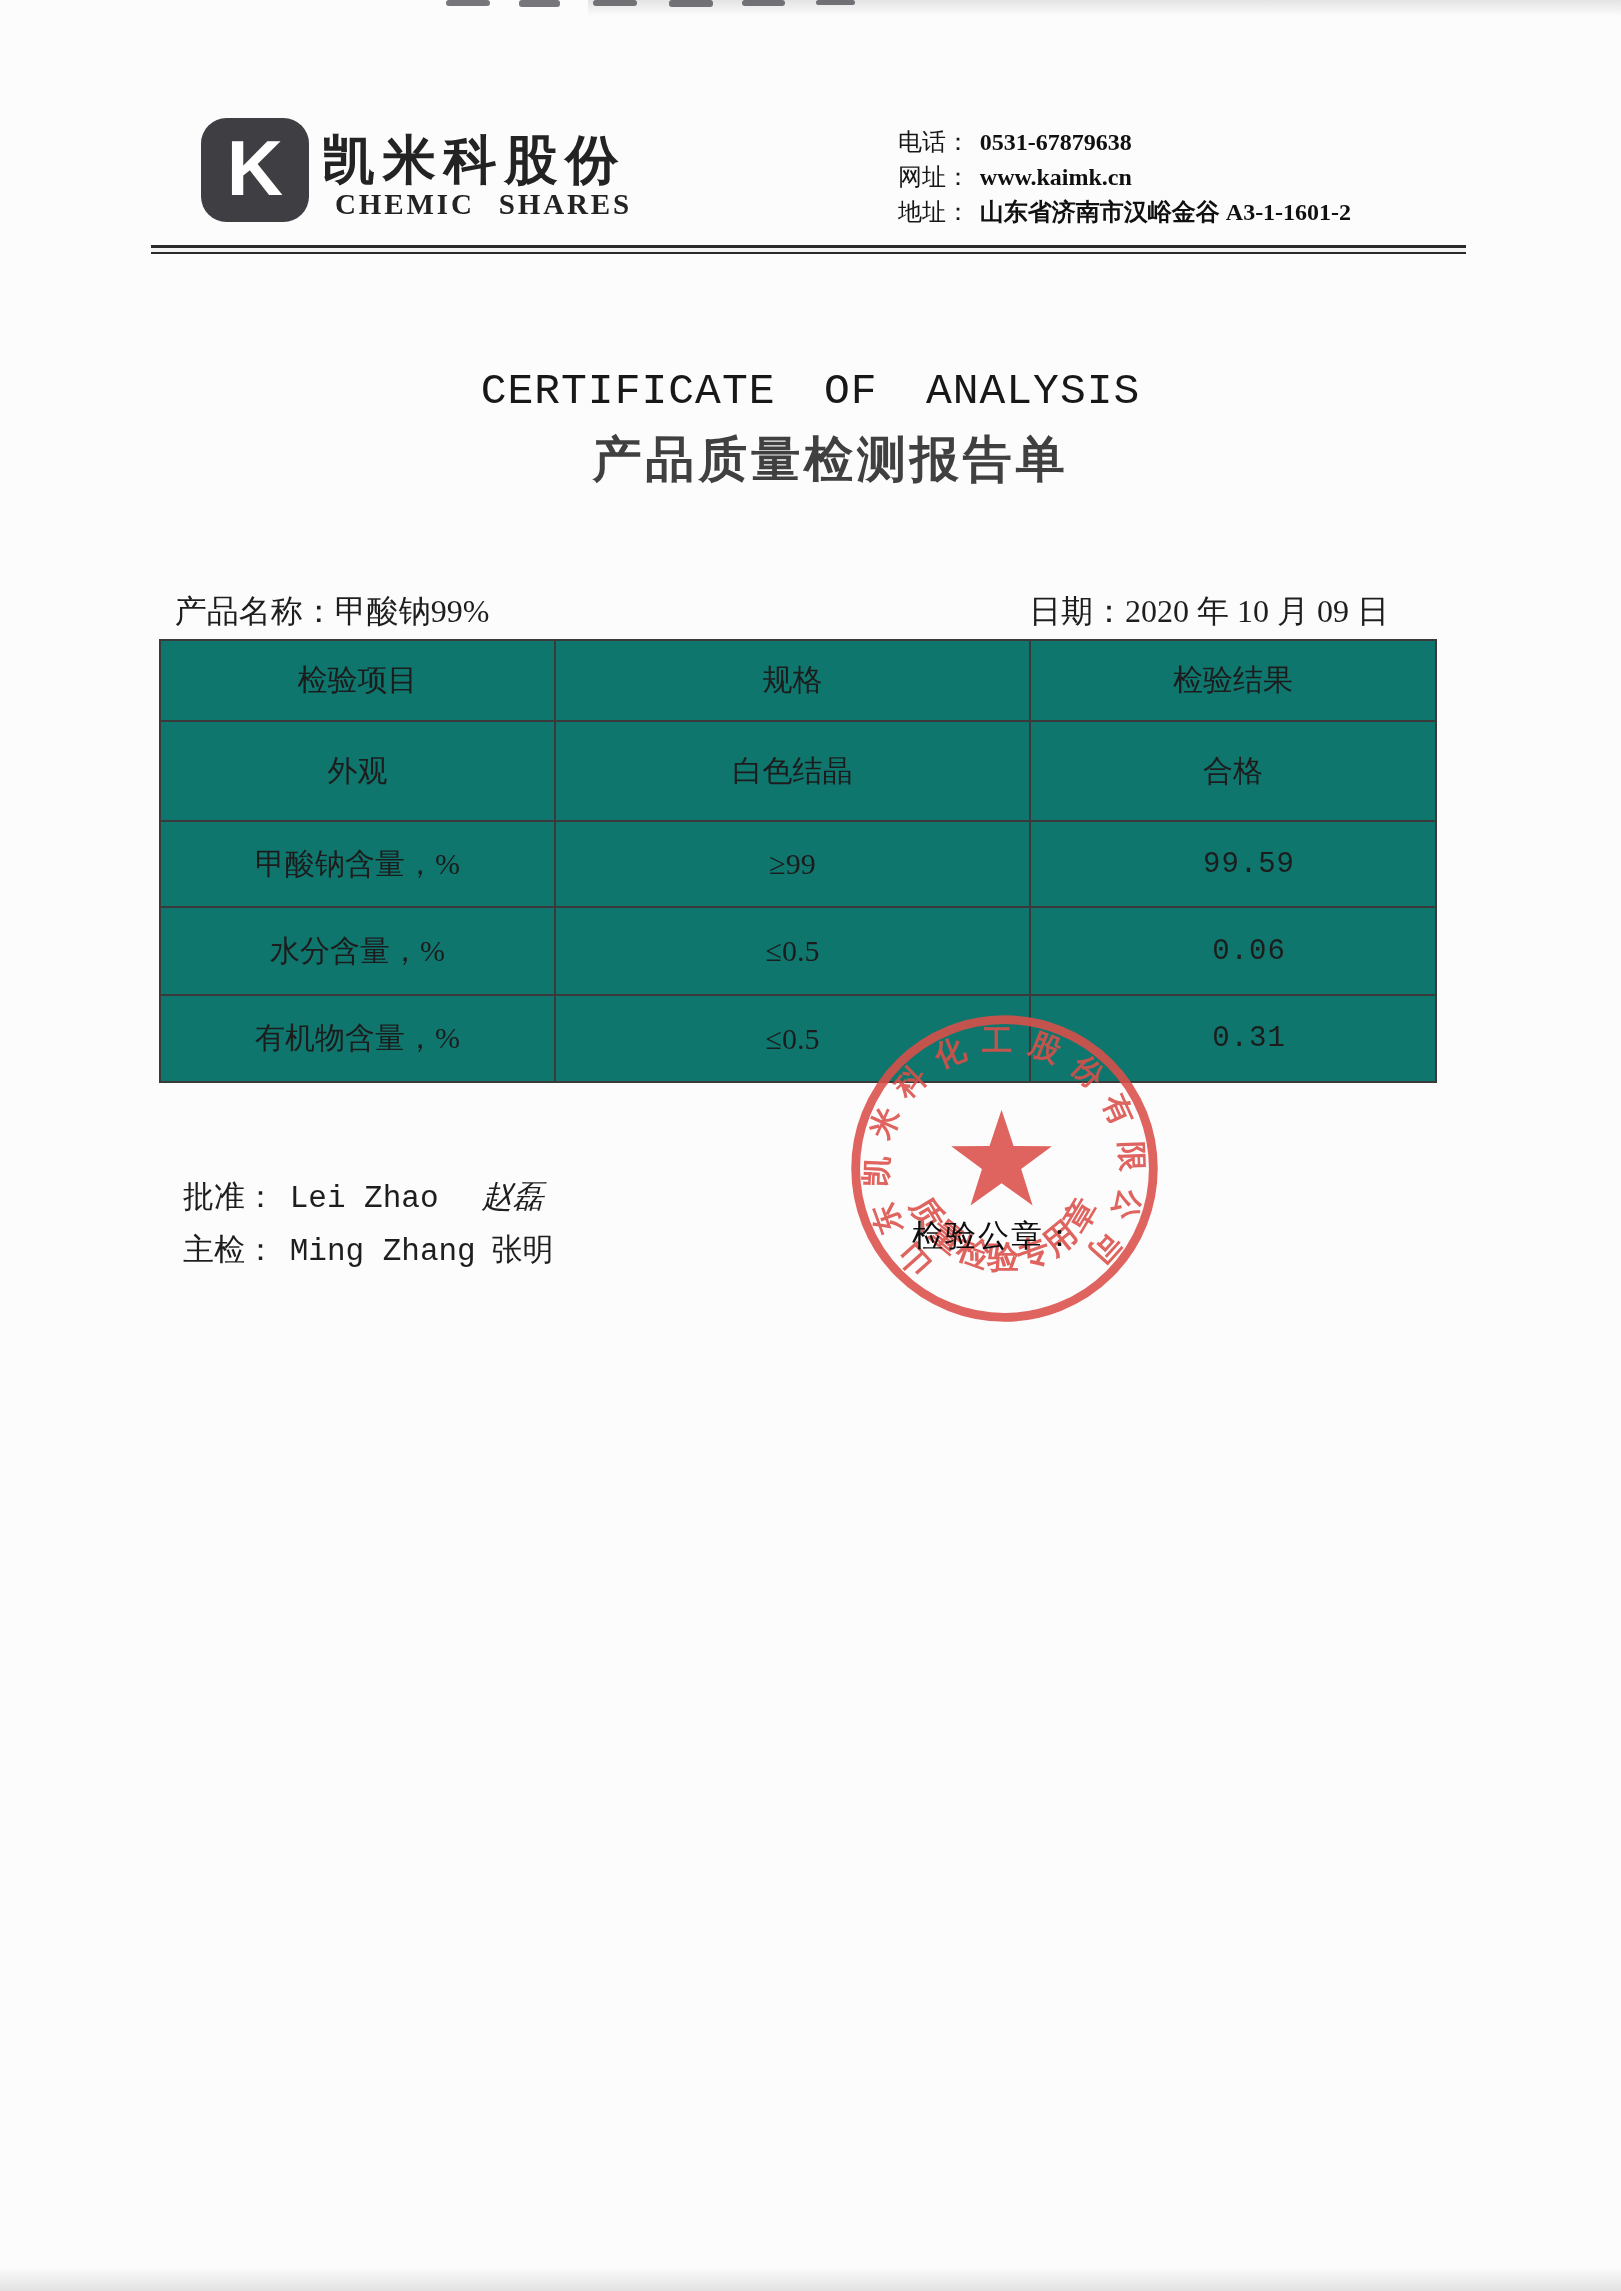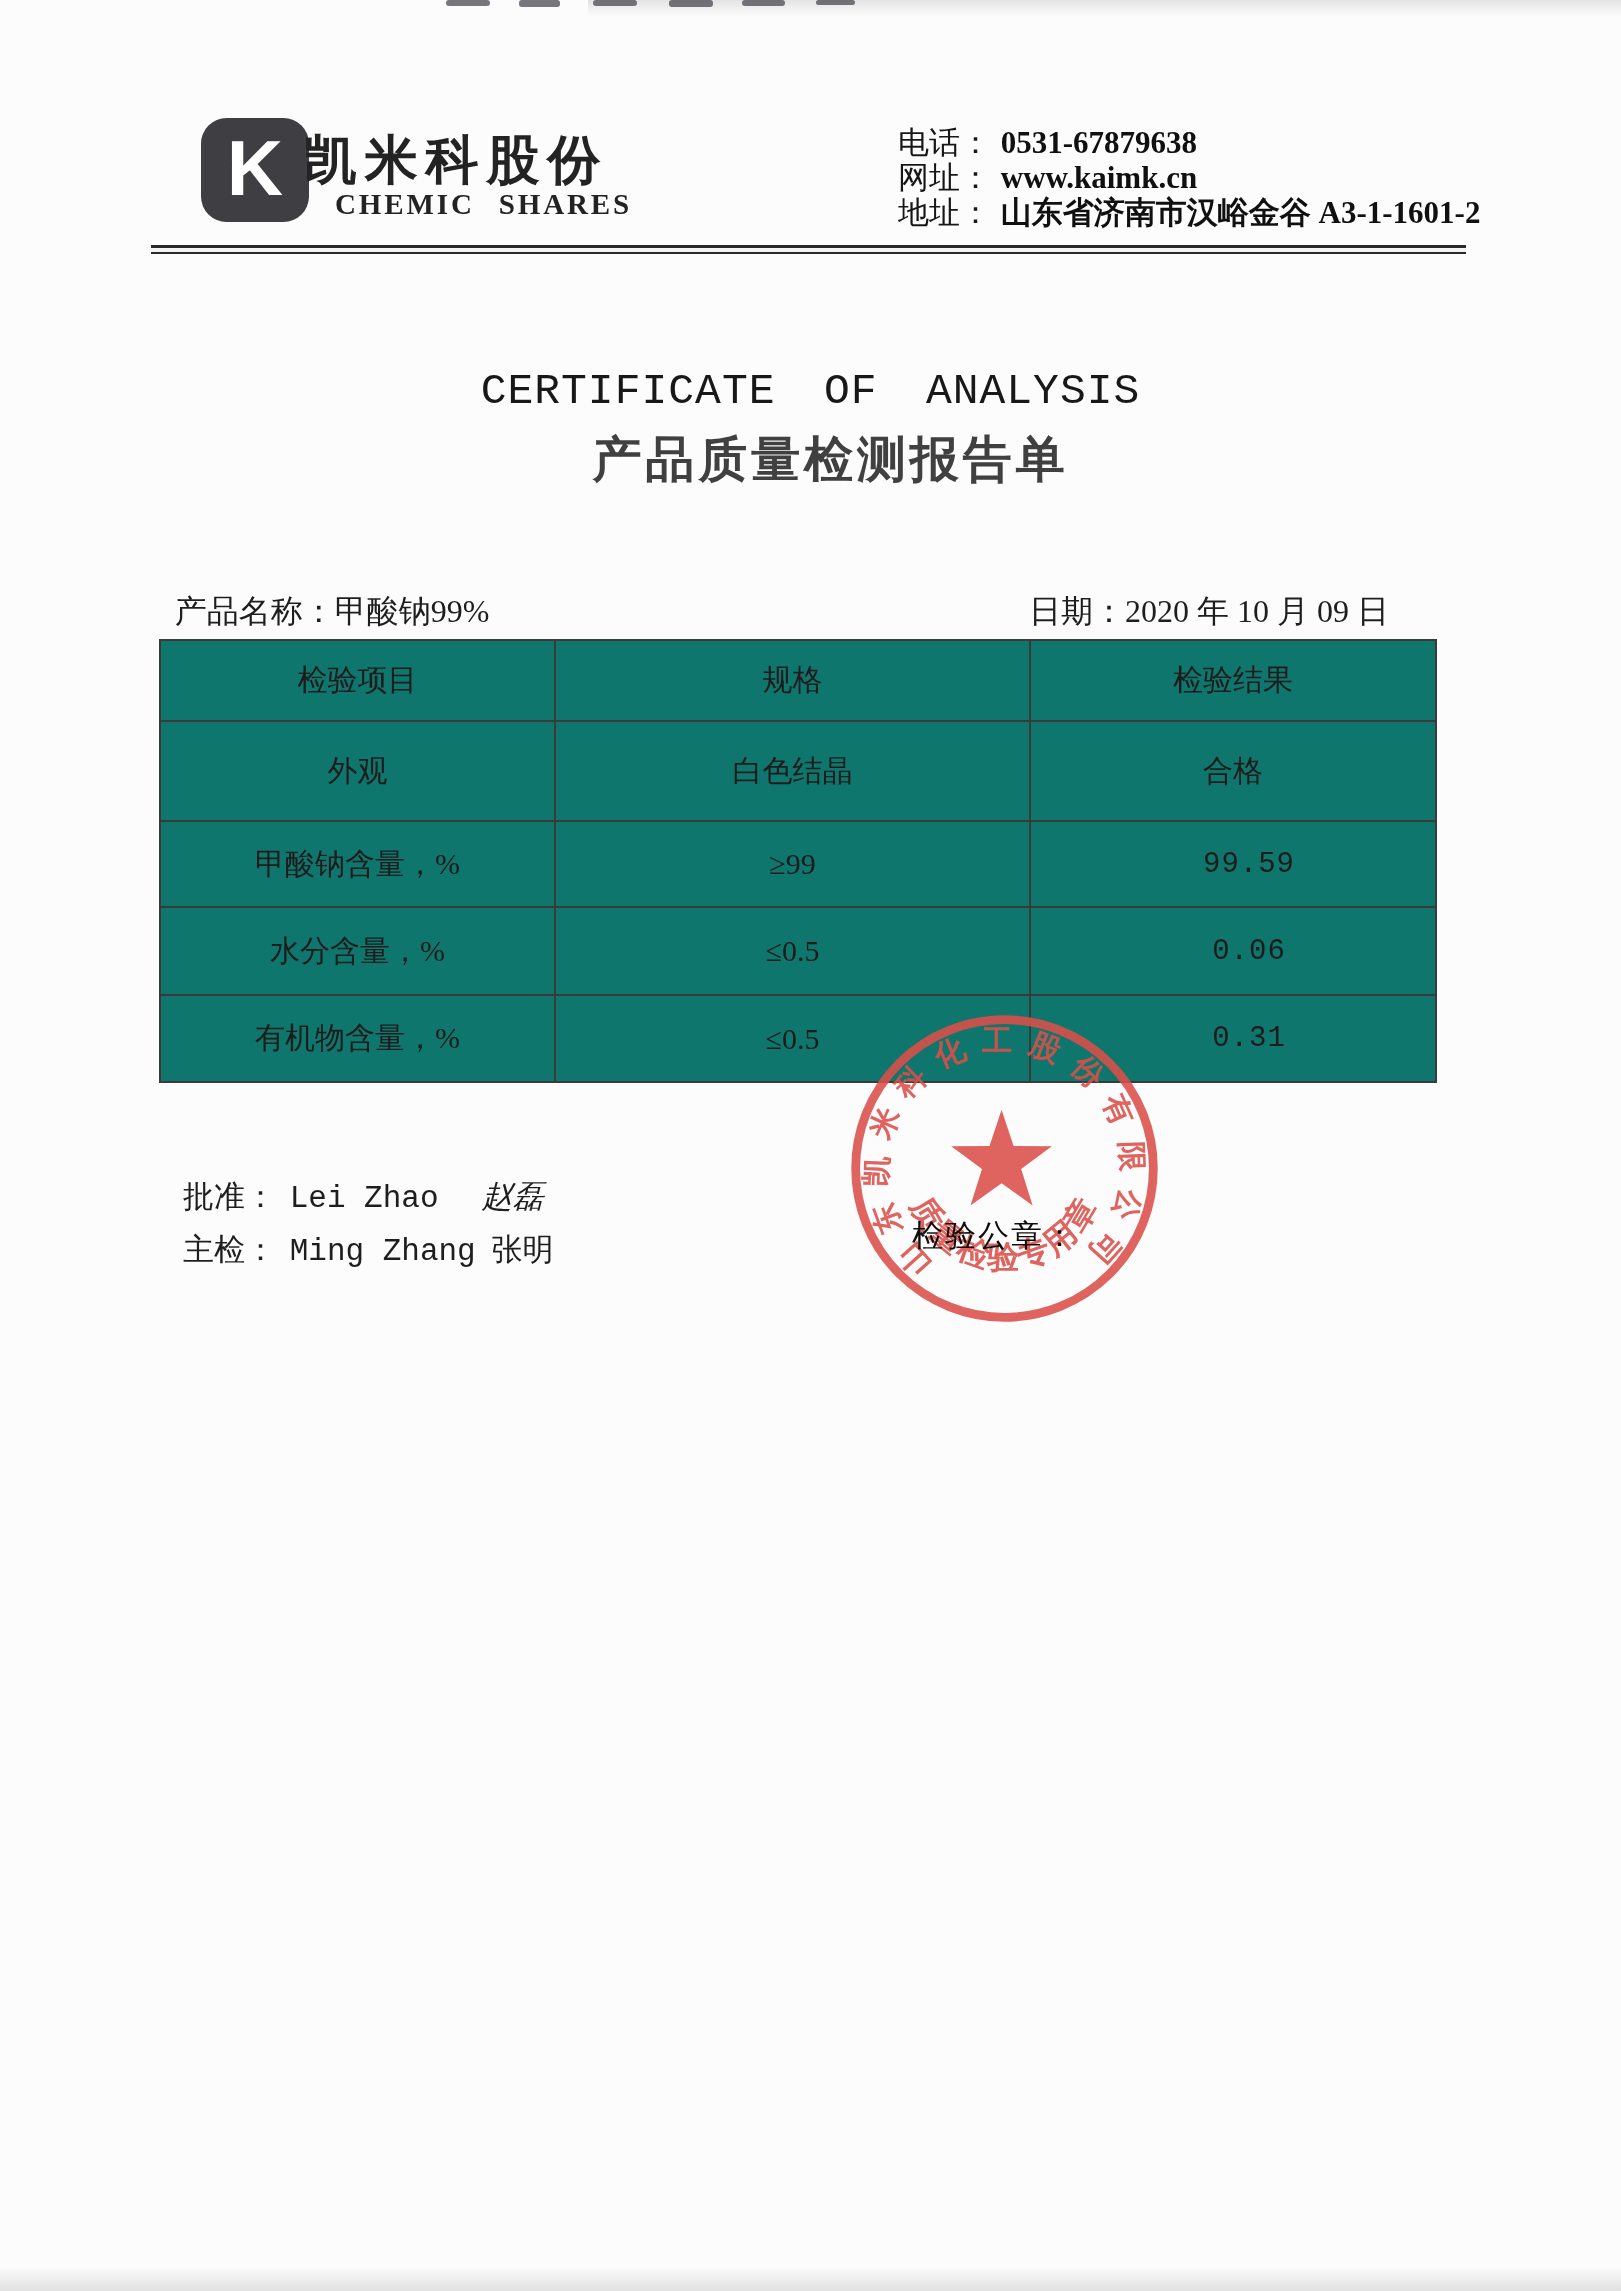--- a/index.html
+++ b/index.html
@@ -13,25 +13,25 @@
   .top-shade{position:absolute;left:588px;top:0;width:1033px;height:15.7px;
     background:linear-gradient(to bottom,rgba(170,170,176,.30),rgba(255,255,255,0));}
   .smudge-bottom{position:absolute;left:0;bottom:0;width:100%;height:25.5px;
     background:linear-gradient(to bottom,rgba(255,255,255,0),rgba(158,158,158,.30));}
 
   
   .logo{position:absolute;left:201px;top:118px;width:108px;height:104px;
     background:#3f3f43;border-radius:25.5px;display:flex;align-items:center;justify-content:center;}
   .logo span{color:#ffffff;font-family:"Liberation Sans",sans-serif;font-weight:bold;
     font-size:78px;line-height:1;transform:translateY(-2px);}
-  .company-cn{position:absolute;left:304px;top:125px;font-family:"Liberation Sans",sans-serif;
+  .company-cn{position:absolute;left:322px;top:125px;font-family:"Liberation Sans",sans-serif;
     font-weight:bold;font-size:53px;letter-spacing:7.8px;color:#232323;white-space:nowrap;}
   .company-en{position:absolute;left:335px;top:188px;font-weight:bold;font-size:29px;
     letter-spacing:2.9px;word-spacing:13.7px;color:#232323;white-space:nowrap;}
-  .contact{position:absolute;left:898px;top:125px;font-size:31px;line-height:35px;}
+  .contact{position:absolute;left:898px;top:125px;font-size:24px;line-height:35px;}
   .contact .row{display:flex;white-space:nowrap;}
   .contact .clabel{color:#161616;}
   .contact .cvalue{font-weight:bold;margin-left:9.8px;color:#101010;}
   .divider{position:absolute;left:151px;top:245px;width:1315px;height:3.9px;
     border-top:3.9px solid #2a2a2a;border-bottom:2.9px solid #2a2a2a;background:#f4f4f4;}
 
   
   .title-en{position:absolute;left:0;width:100%;top:367px;text-align:center;
     font-family:"Liberation Mono",monospace;font-size:43px;letter-spacing:1px;
     word-spacing:21.6px;color:#181818;white-space:nowrap;}

